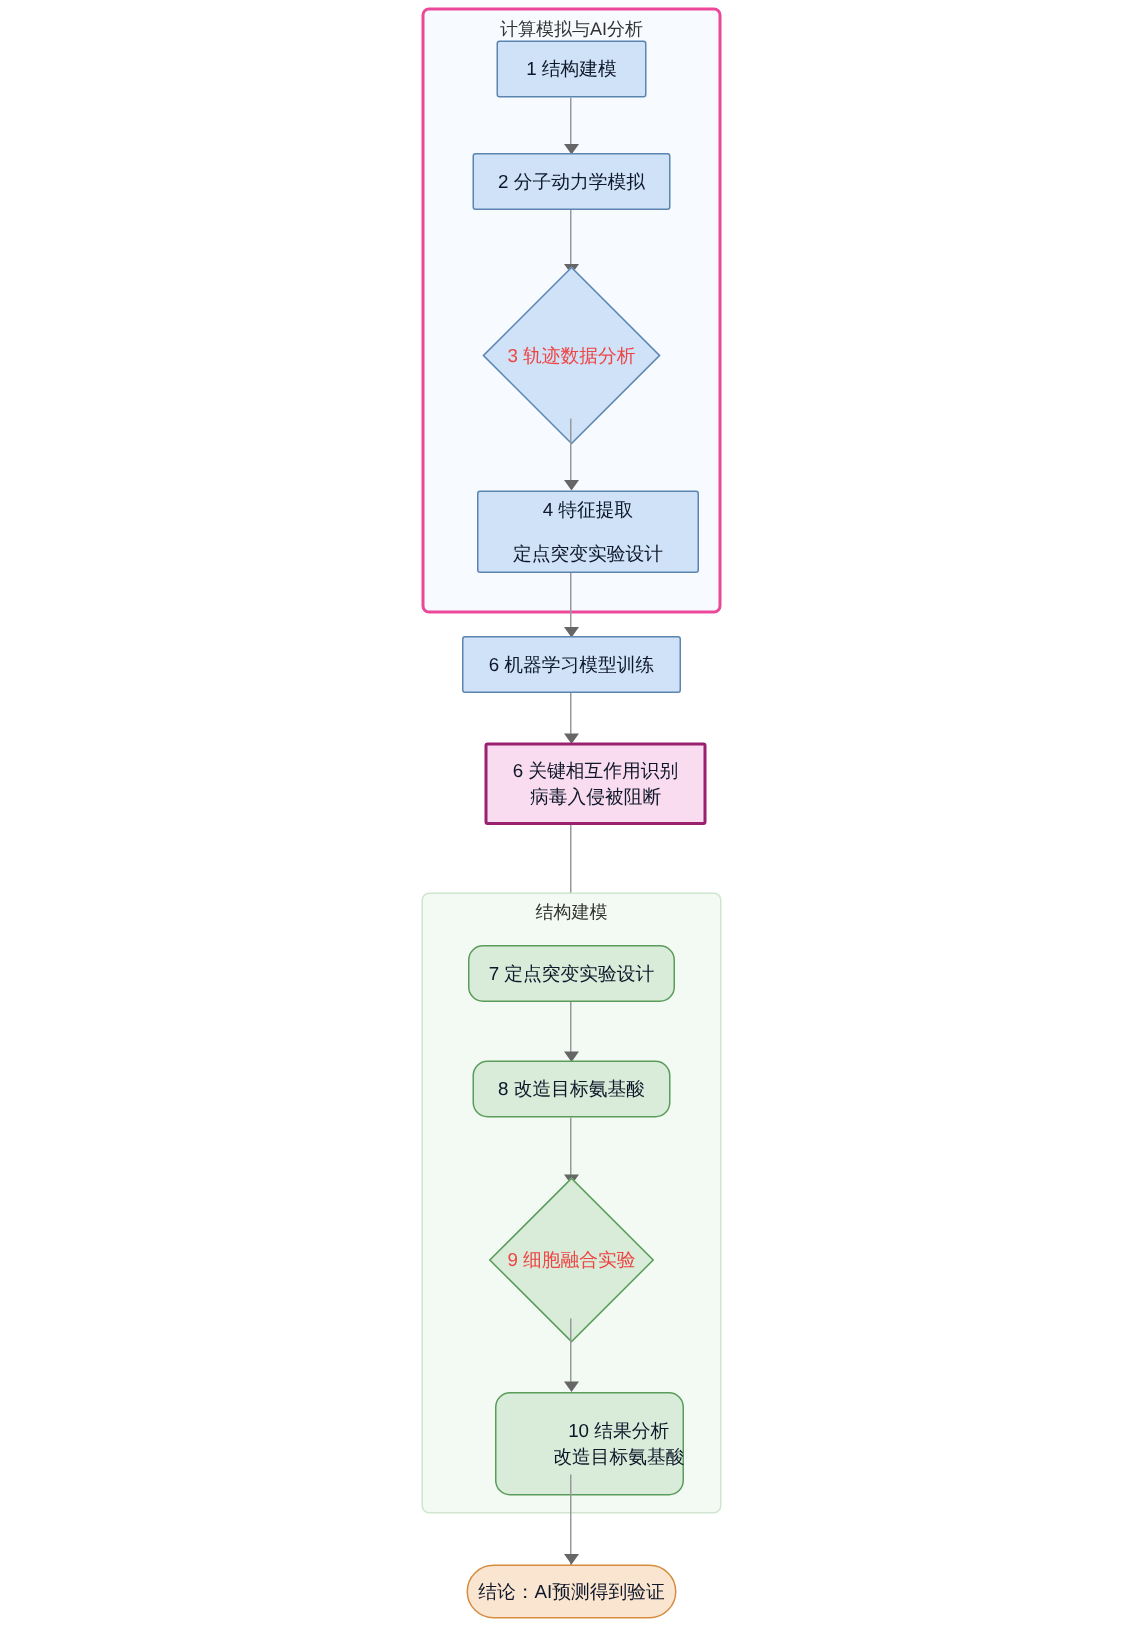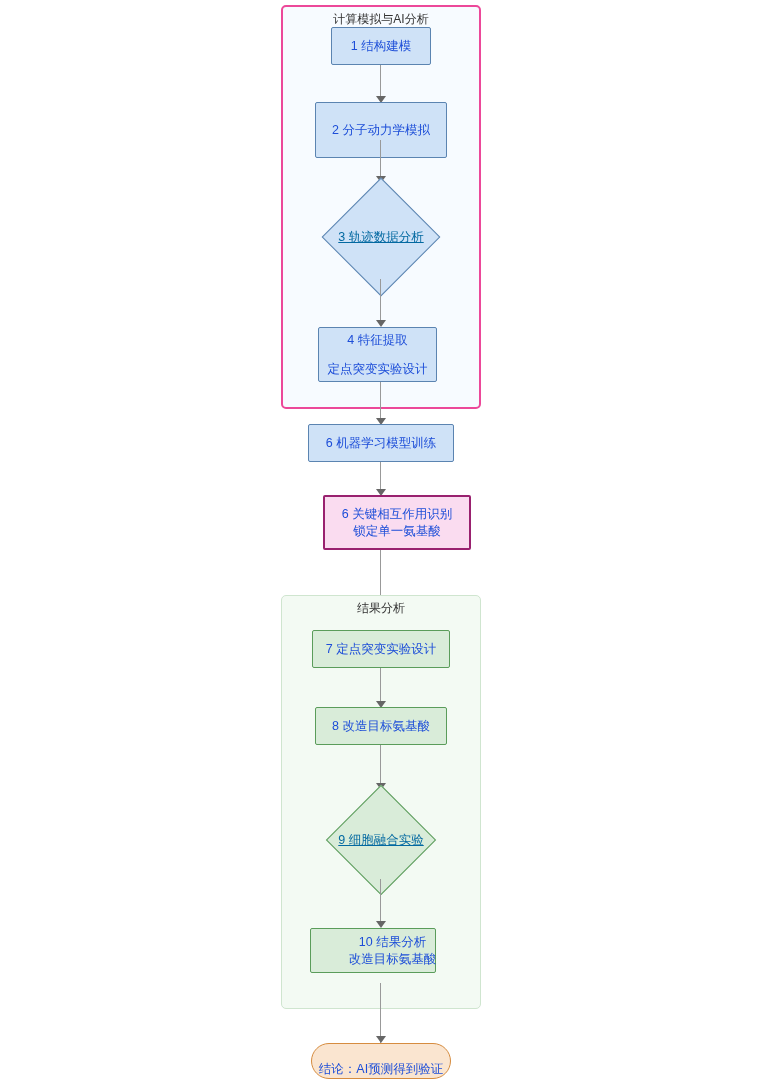--- a/index.html
+++ b/index.html
@@ -53,42 +53,41 @@
   
   .node {
     position: absolute;
     box-sizing: border-box;
     display: flex;
     flex-direction: column;
     align-items: center;
     justify-content: center;
     font-size: 12.5px;
     line-height: 17px;
-    color: #1d4ed8;
+    color: #0f172a;
     text-align: center;
     white-space: nowrap;
   }
   .node .line2 { display: block; }
 
   
   .rect {
     border-width: 1.4px;
     border-style: solid;
     border-radius: 2px;
   }
   .rect.blue   { background: #cfe2f7; border-color: #5b84b1; }
-  .rect.green  { background: #d9ecd9; border-color: #5a9c5a; }
+  .rect.green  { background: #d9ecd9; border-color: #5a9c5a; border-radius: 10px; }
   .rect.pink   { background: #fadcf0; border-color: #99216f; border-width: 2px; margin-left: 16px; }
 
   
   .stadium {
     border: 1.4px solid #d68c3f;
     background: #fae5d0;
     border-radius: 22px;
-    justify-content: flex-end;
   }
 
   
   .diamond-wrap {
     position: absolute;
   }
   .diamond-shape {
     position: absolute;
     left: 0; top: 0;
     width: 100%;
@@ -103,23 +102,22 @@
   .diamond-label {
     position: absolute;
     left: -40px;
     top: 0;
     width: calc(100% + 80px);
     height: 100%;
     display: flex;
     align-items: center;
     justify-content: center;
     font-size: 12.5px;
-    color: #0369a1;
+    color: #ef4444;
     white-space: nowrap;
-    text-decoration: underline;
   }
 
   
   .edge-line {
     position: absolute;
     width: 1.4px;
     background: #999999;
   }
   .edge-head {
     position: absolute;
@@ -138,56 +136,56 @@
   <div class="subgraph compute">
     <div class="subgraph-title">计算模拟与AI分析</div>
   </div>
 
   <div class="node rect blue" style="left:331px; top:27px; width:100px; height:38px;">
     <span>1 结构建模</span>
   </div>
   <div class="edge-line" style="left:380px; top:65px; height:35px;"></div>
   <div class="edge-head" style="left:376px; top:96px;"></div>
 
-  <div class="node rect blue" style="left:315px; top:102px; width:132px; height:56px;">
+  <div class="node rect blue" style="left:315px; top:102px; width:132px; height:38px;">
     <span>2 分子动力学模拟</span>
   </div>
   <div class="edge-line" style="left:380px; top:140px; height:40px;"></div>
   <div class="edge-head" style="left:376px; top:176px;"></div>
 
   <div class="diamond-wrap" style="left:339px; top:195px; width:84px; height:84px;">
     <div class="diamond-shape blue"></div>
     <div class="diamond-label">3 轨迹数据分析</div>
   </div>
   <div class="edge-line" style="left:380px; top:279px; height:45px;"></div>
   <div class="edge-head" style="left:376px; top:320px;"></div>
 
-  <div class="node rect blue" style="left:318px; top:327px; width:119px; height:55px;gap:12px;">
+  <div class="node rect blue" style="left:318px; top:327px; width:148px; height:55px;gap:12px;">
     <span>4 特征提取</span>
     <span class="line2">定点突变实验设计</span>
   </div>
   <div class="edge-line" style="left:380px; top:382px; height:40px;"></div>
   <div class="edge-head" style="left:376px; top:418px;"></div>
 
   <div class="node rect blue" style="left:308px; top:424px; width:146px; height:38px;">
     <span>6 机器学习模型训练</span>
   </div>
   <div class="edge-line" style="left:380px; top:462px; height:31px;"></div>
   <div class="edge-head" style="left:376px; top:489px;"></div>
 
   <div class="node rect pink" style="left:307px; top:495px; width:148px; height:55px;">
     <span>6 关键相互作用识别</span>
-    <span class="line2">锁定单一氨基酸</span>
+    <span class="line2">病毒入侵被阻断</span>
   </div>
 
   <div class="edge-line" style="left:380px; top:550px; height:85px;"></div>
   <div class="edge-head" style="left:376px; top:624px;"></div>
 
   <div class="subgraph experiment">
-    <div class="subgraph-title">结果分析</div>
+    <div class="subgraph-title">结构建模</div>
   </div>
 
   <div class="node rect green" style="left:312px; top:630px; width:138px; height:38px;">
     <span>7 定点突变实验设计</span>
   </div>
   <div class="edge-line" style="left:380px; top:668px; height:37px;"></div>
   <div class="edge-head" style="left:376px; top:701px;"></div>
 
   <div class="node rect green" style="left:315px; top:707px; width:132px; height:38px;">
     <span>8 改造目标氨基酸</span>
@@ -195,21 +193,21 @@
   <div class="edge-line" style="left:380px; top:745px; height:42px;"></div>
   <div class="edge-head" style="left:376px; top:783px;"></div>
 
   <div class="diamond-wrap" style="left:342px; top:801px; width:78px; height:78px;">
     <div class="diamond-shape green"></div>
     <div class="diamond-label">9 细胞融合实验</div>
   </div>
   <div class="edge-line" style="left:380px; top:879px; height:46px;"></div>
   <div class="edge-head" style="left:376px; top:921px;"></div>
 
-  <div class="node rect green" style="left:310px; top:928px; width:126px; height:45px;padding-left:39px;">
+  <div class="node rect green" style="left:330px; top:928px; width:126px; height:69px;padding-left:39px;">
     <span>10 结果分析</span>
     <span class="line2">改造目标氨基酸</span>
   </div>
 
   <div class="edge-line" style="left:380px; top:983px; height:62px;"></div>
   <div class="edge-head" style="left:376px; top:1036px;"></div>
 
   <div class="node stadium" style="left:311px; top:1043px; width:140px; height:36px;">
     <span>结论：AI预测得到验证</span>
   </div>

